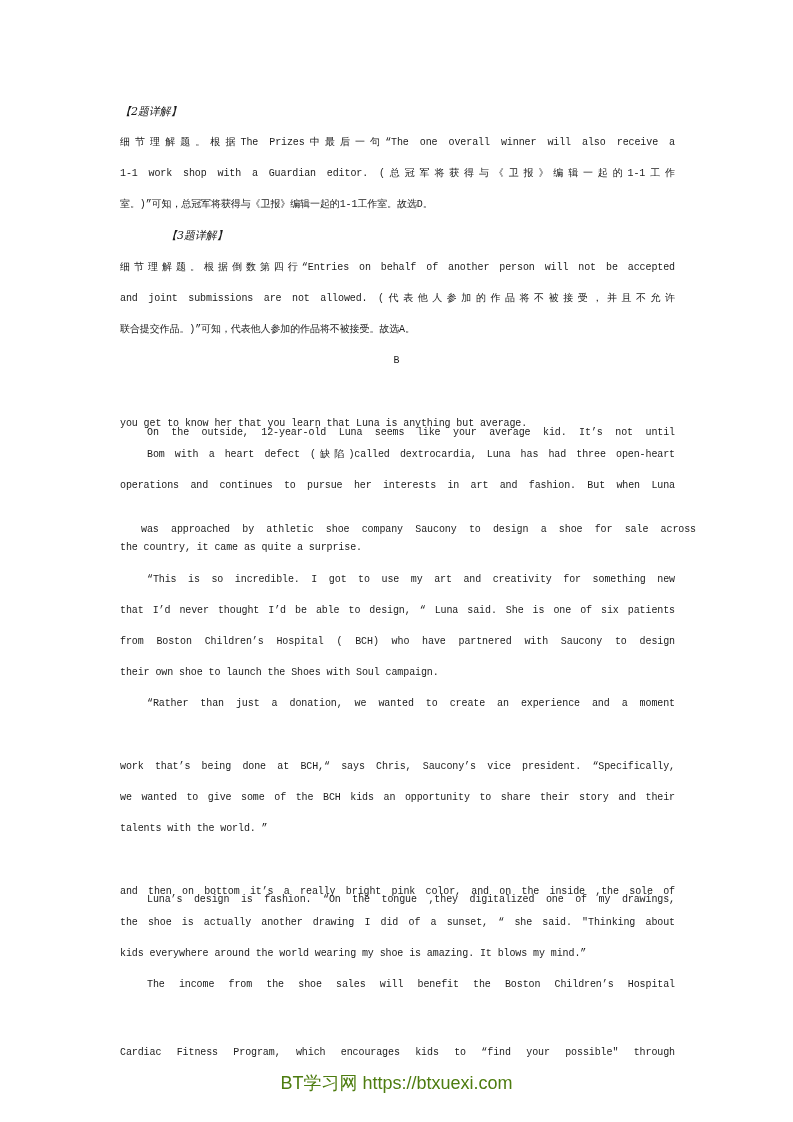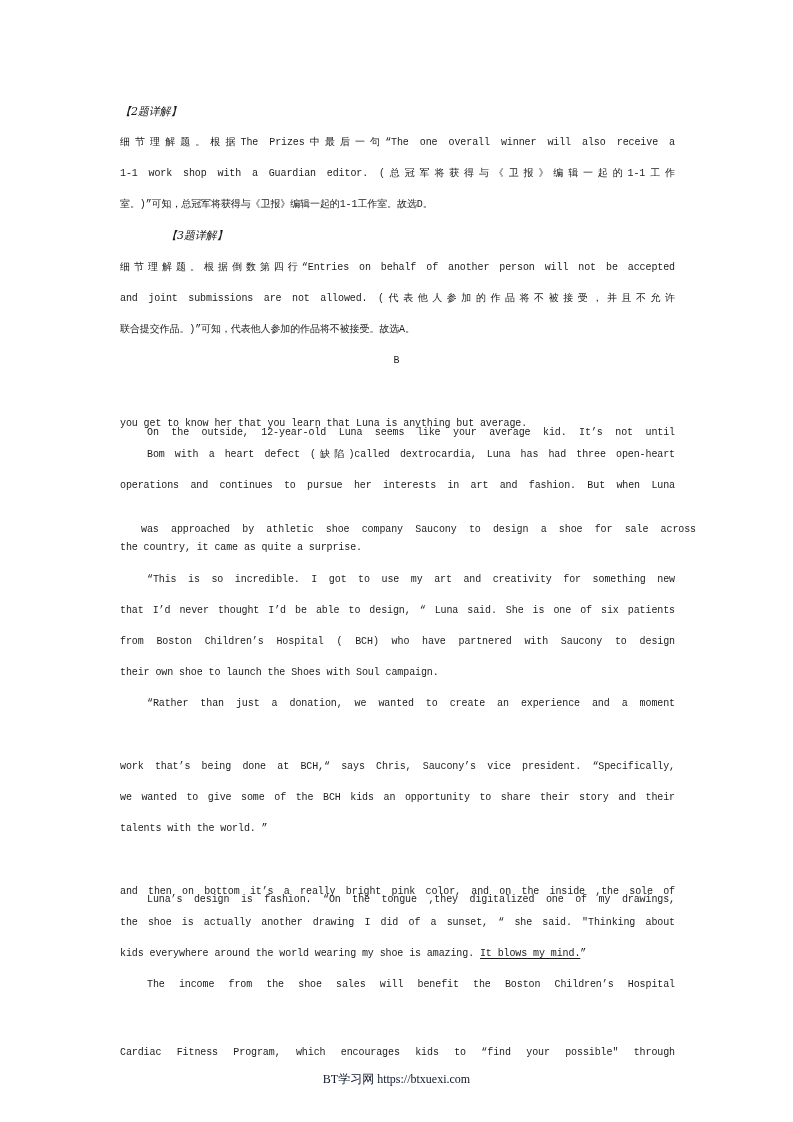--- a/index.html
+++ b/index.html
@@ -42,32 +42,31 @@
       font-family: "DejaVu Serif", serif;
       font-size: 11px;
       font-style: italic;
     }
     .center {
       left: 0;
       width: 793px;
       text-align: center;
     }
     .underline {
-      text-decoration: underline;
       text-underline-offset: 2px;
     }
     .footer {
       position: absolute;
       left: 0;
       width: 793px;
       top: 1071px;
       text-align: center;
-      font-family: Liberation Serif, serif;
-      font-size: 12px;
-      color: #0f172a;
+      font-family: Liberation Sans, sans-serif;
+      font-size: 18px;
+      color: #4d7c0f;
     }
   </style>
 </head>
 <body>
 
 <div class="page">
 
   <div class="line heading" style="top:104px;">【2题详解】</div>
   <div class="line justify" style="top:135px;">细节理解题。根据The Prizes中最后一句“The one overall winner will also receive a</div>
   <div class="line justify" style="top:166px;">1-1 work shop with a Guardian editor. (总冠军将获得与《卫报》编辑一起的1-1工作</div>

